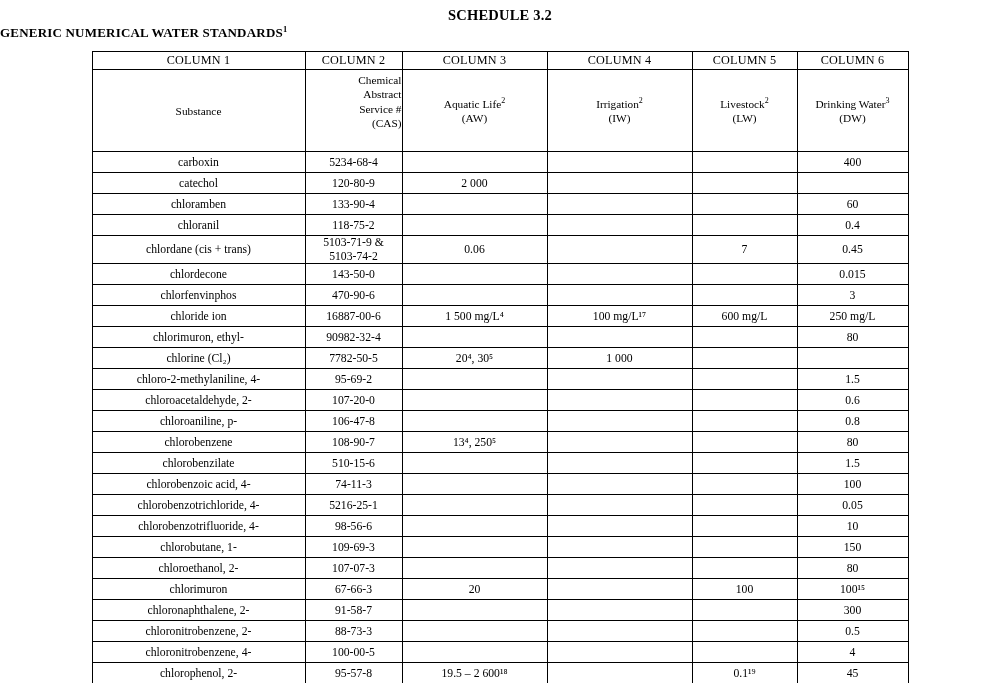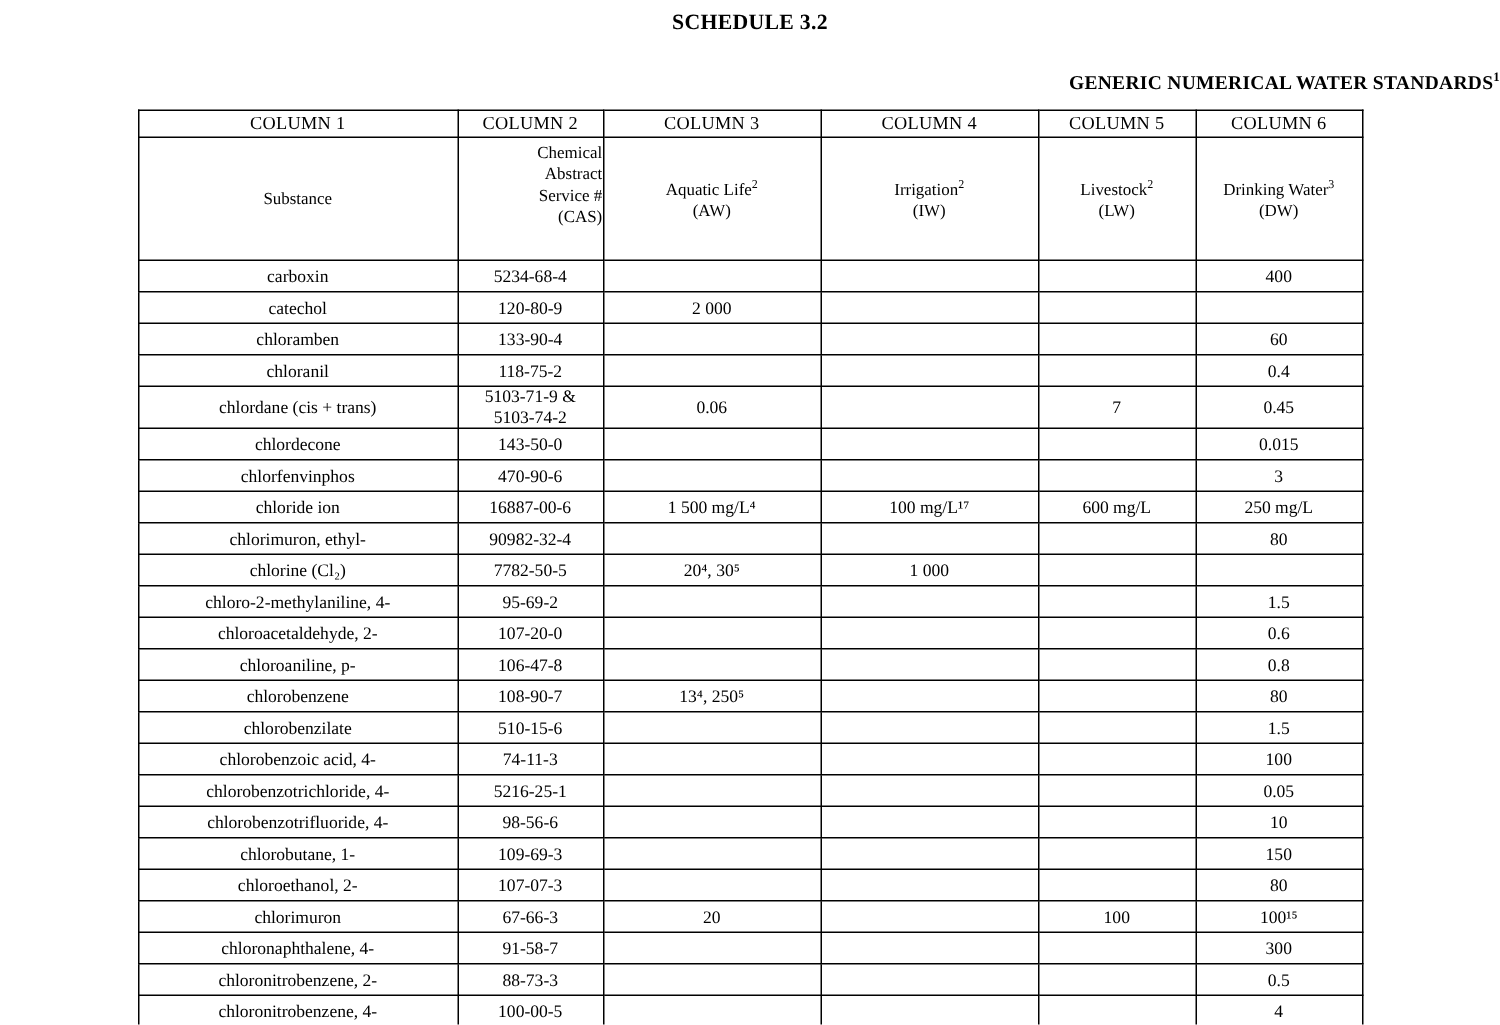--- a/index.html
+++ b/index.html
@@ -21,25 +21,25 @@
     box-sizing: border-box;
   }
   .doc-title {
     text-align: center;
     font-weight: bold;
     font-size: 14.5px;
     letter-spacing: 0.2px;
     margin: 7px 0 0 0;
   }
   .doc-subtitle {
-    text-align: right;
+    text-align: left;
     font-weight: bold;
     font-size: 13px;
     letter-spacing: 0.2px;
-    margin: 22px 0 10px 0;
+    margin: 0 0 10px 0;
   }
   .doc-subtitle sup { font-size: 8.5px; }
   table.std {
     border-collapse: collapse;
     margin: 0 auto;
     width: 816px;
     table-layout: fixed;
     font-size: 11.7px;
   }
   table.std td, table.std th {
@@ -316,21 +316,21 @@
         </tr>
         <tr>
           <td class="substance">chlorimuron</td>
           <td class="c">67-66-3</td>
           <td class="c">20</td>
           <td class="c"></td>
           <td class="c">100</td>
           <td class="c">100¹⁵</td>
         </tr>
         <tr>
-          <td class="substance">chloronaphthalene, 4-</td>
+          <td class="substance">chloronaphthalene, 2-</td>
           <td class="c">91-58-7</td>
           <td class="c"></td>
           <td class="c"></td>
           <td class="c"></td>
           <td class="c">300</td>
         </tr>
         <tr>
           <td class="substance">chloronitrobenzene, 2-</td>
           <td class="c">88-73-3</td>
           <td class="c"></td>

